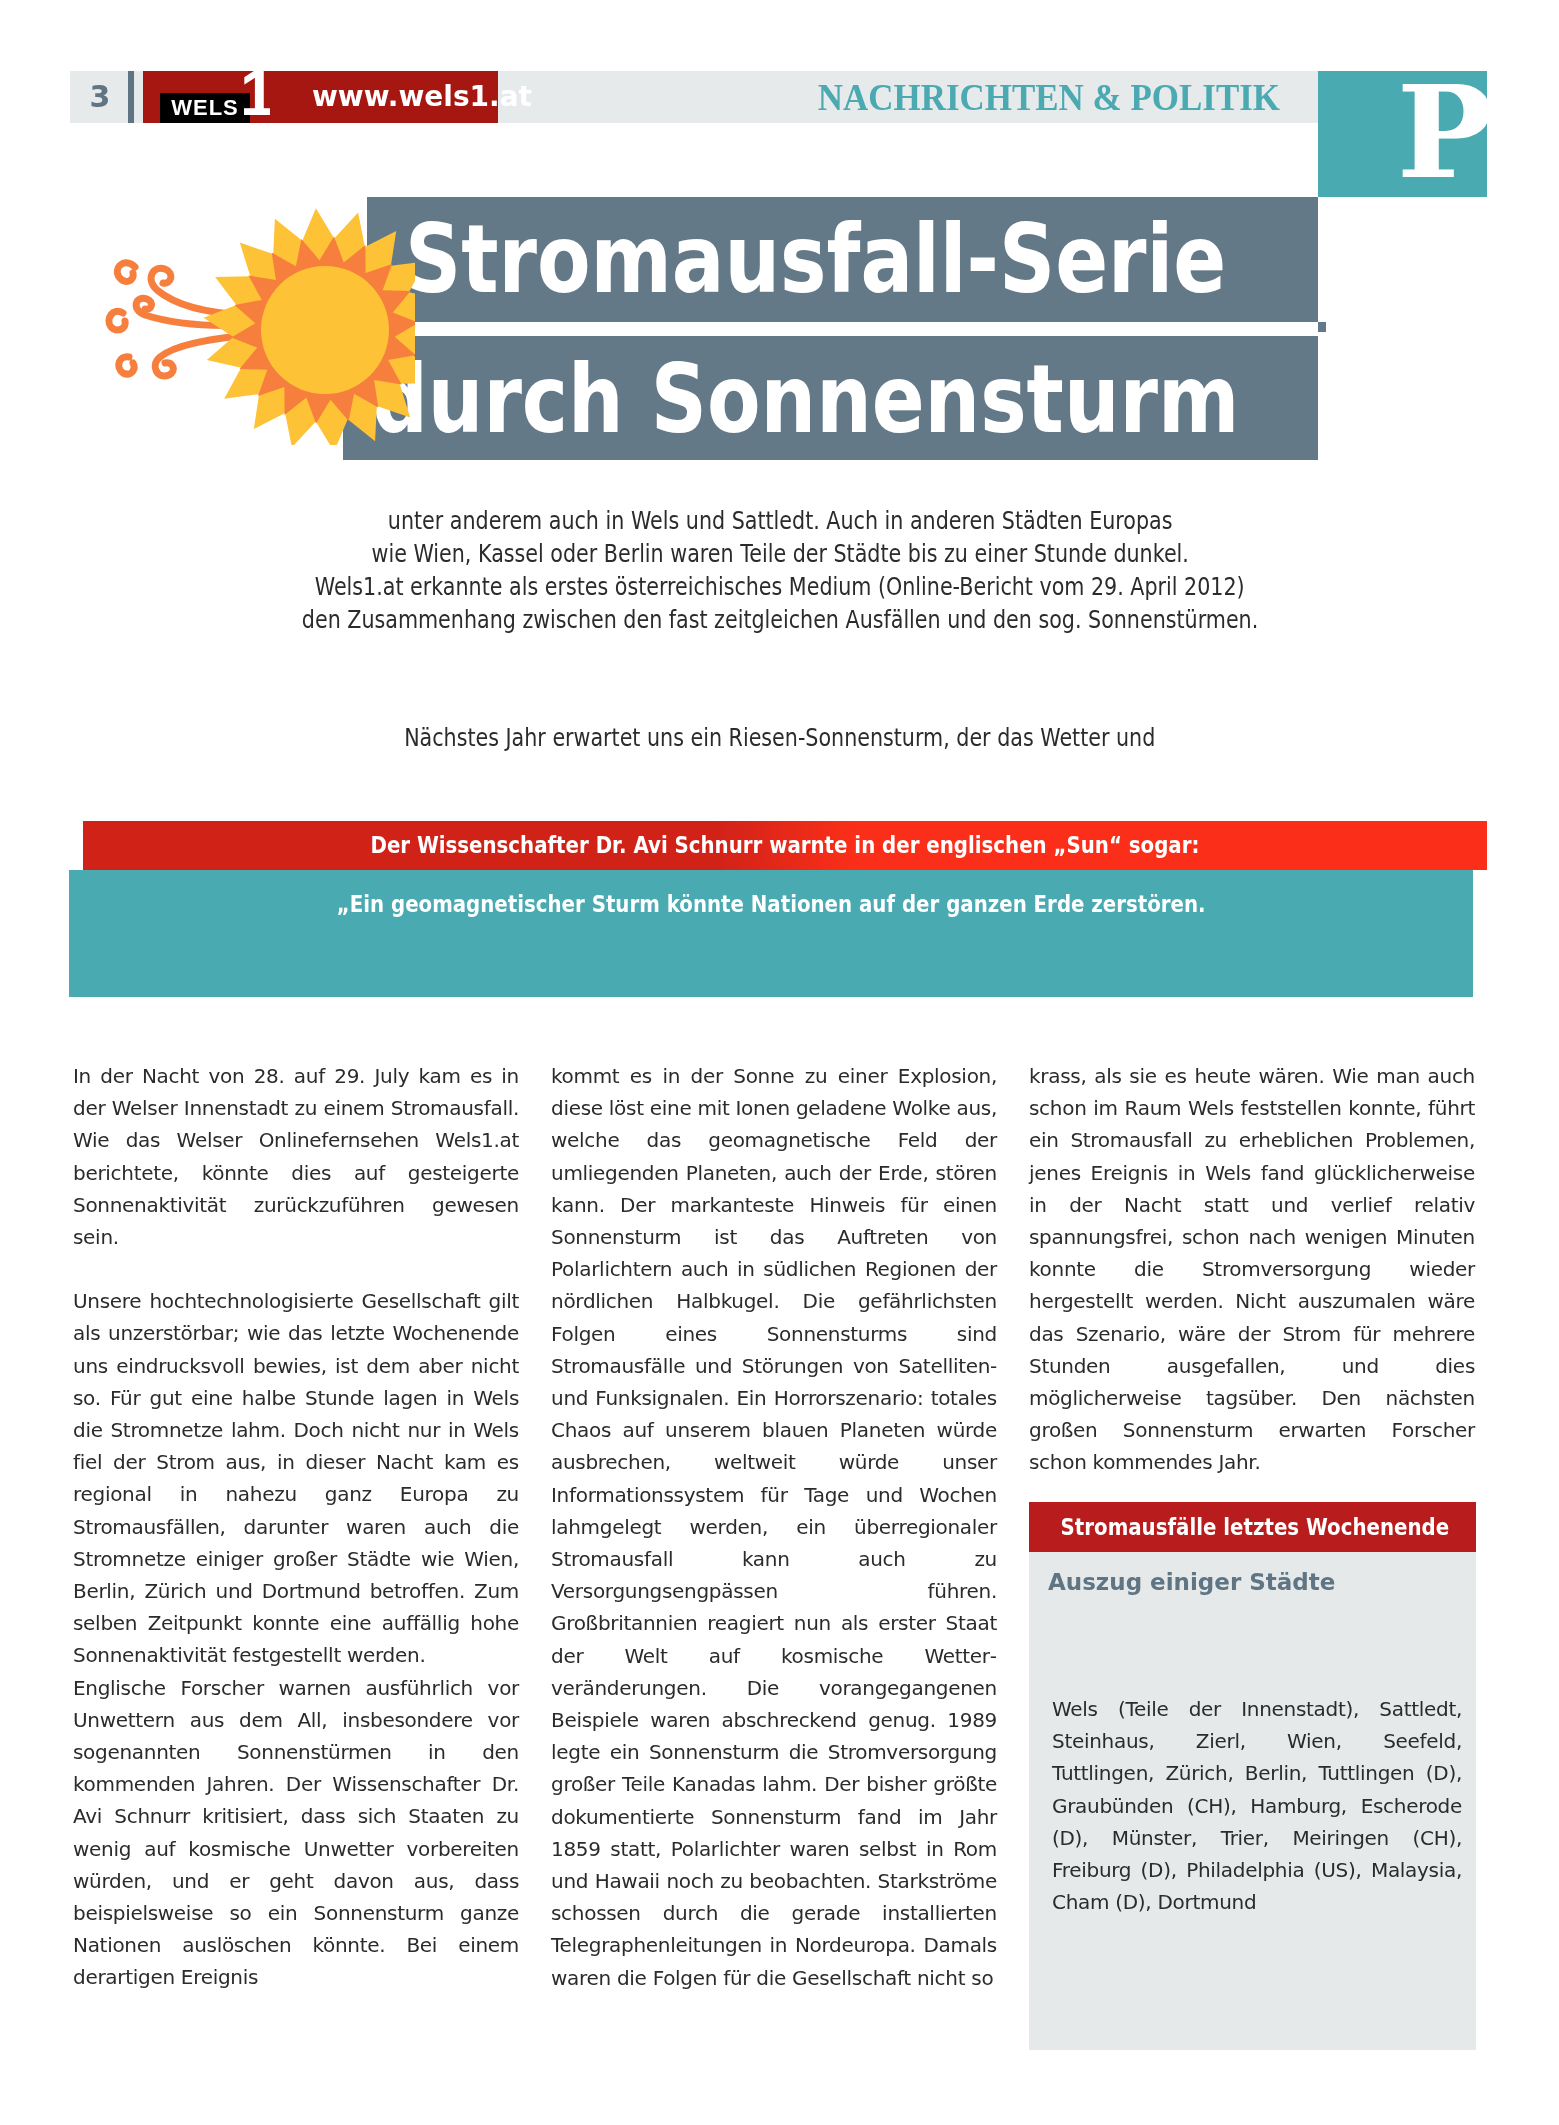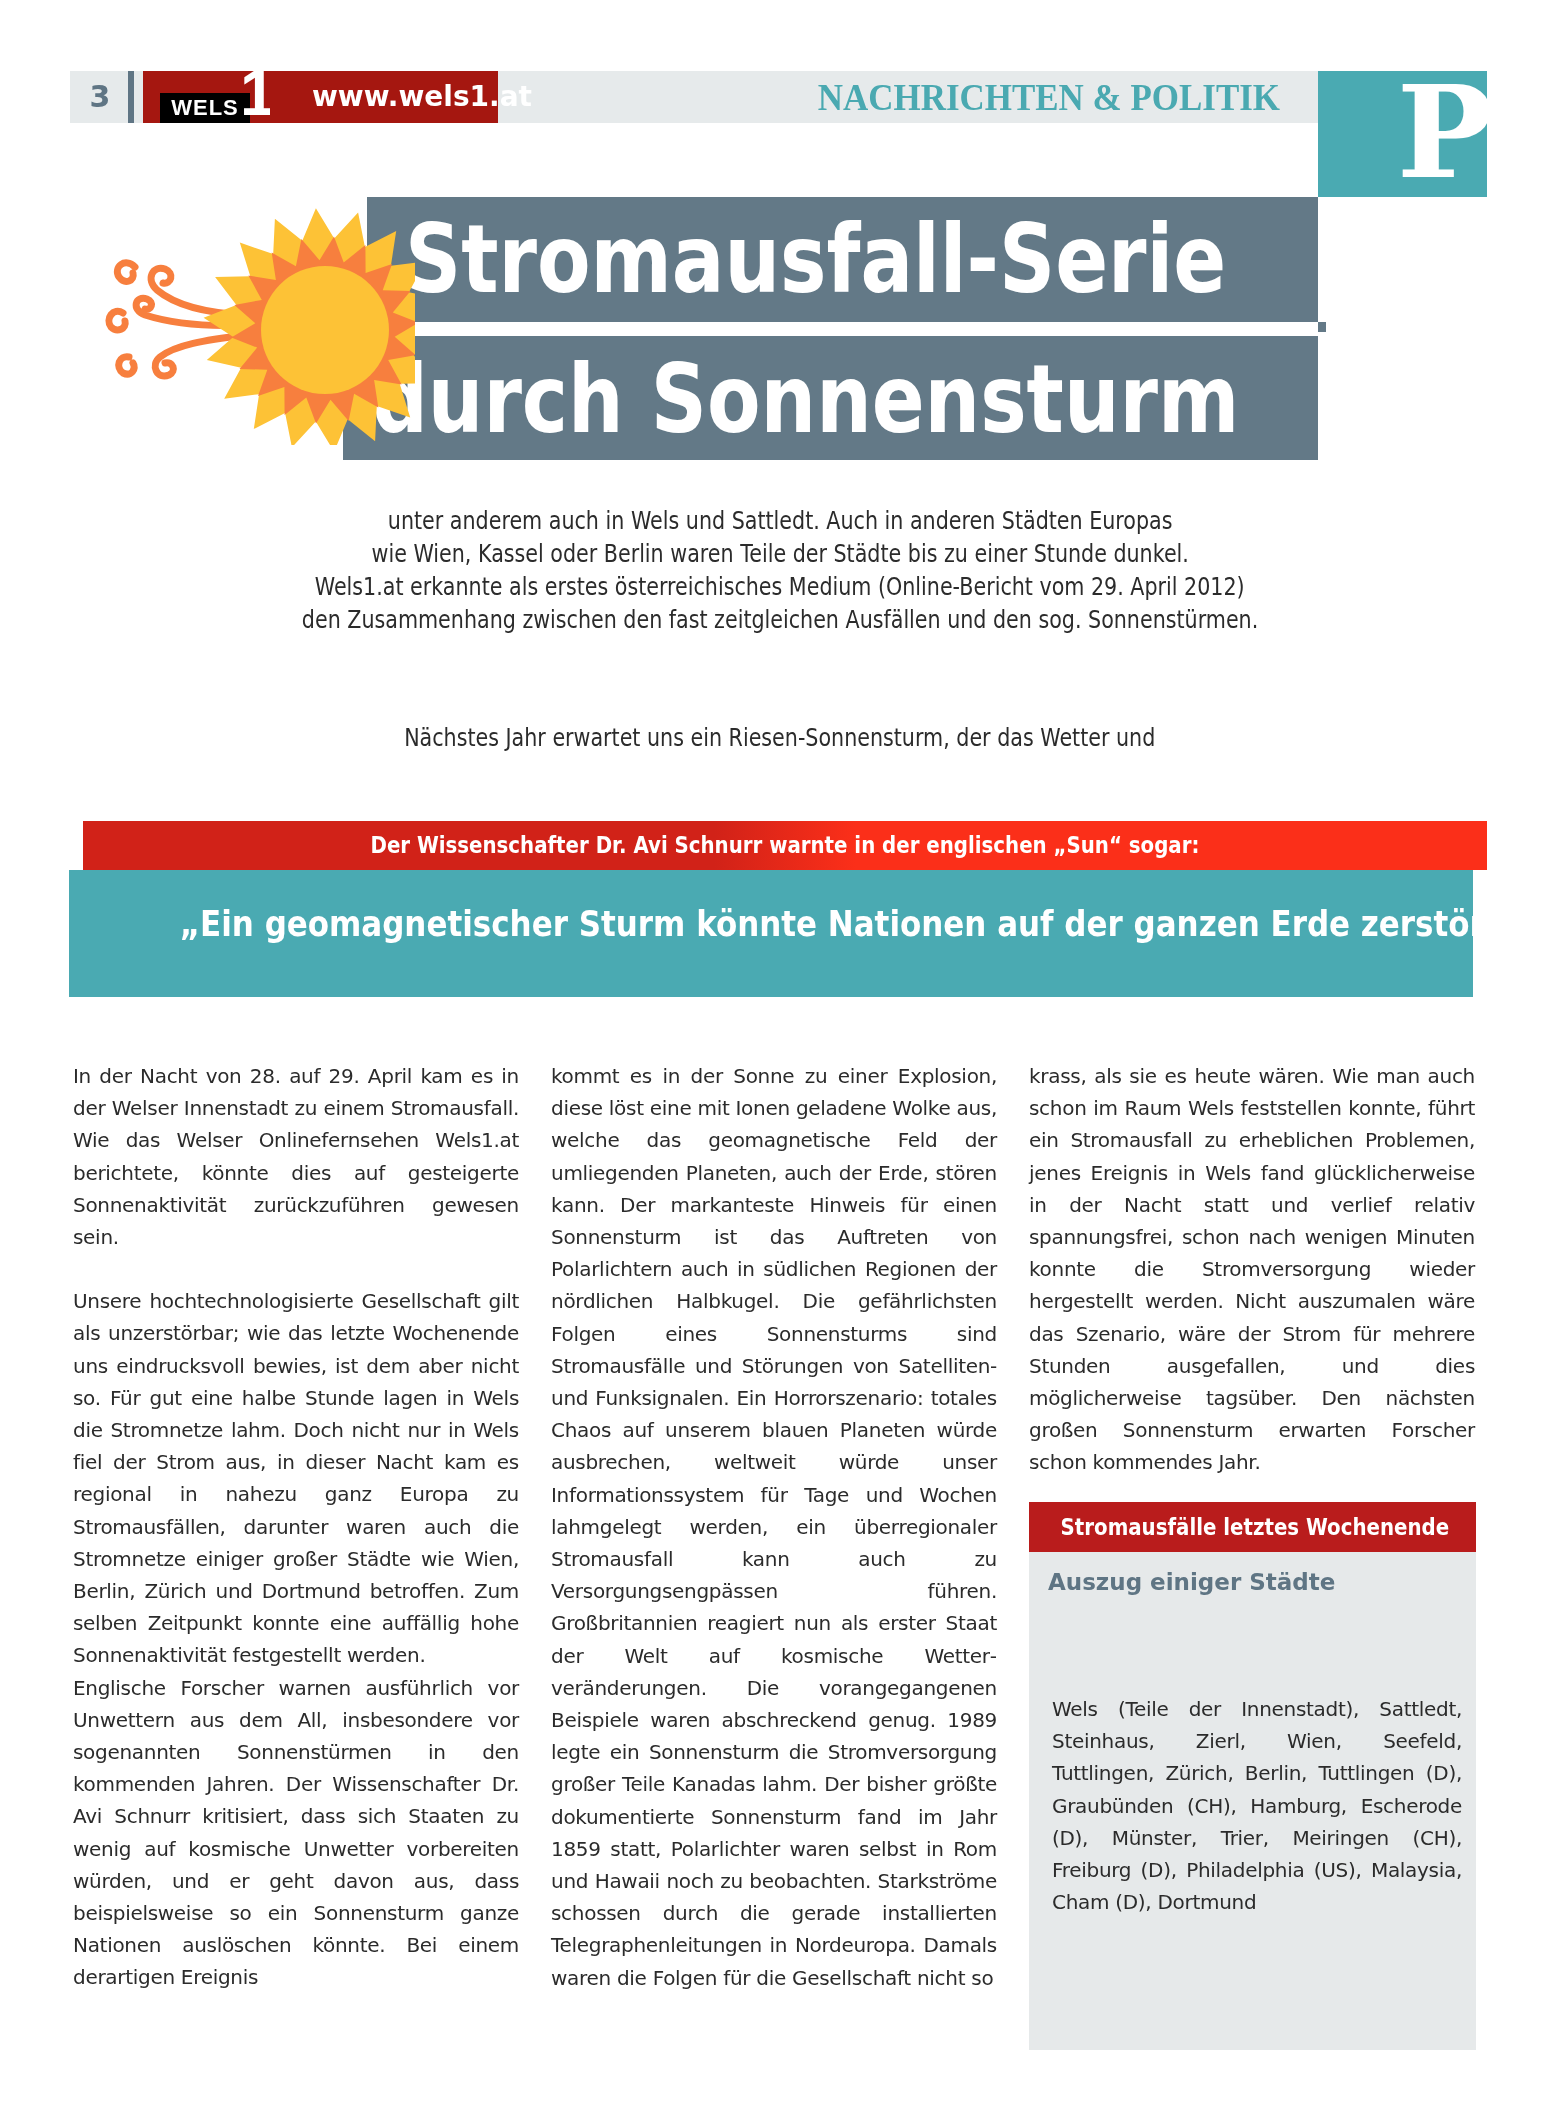--- a/index.html
+++ b/index.html
@@ -28,21 +28,21 @@
   #sun-icon { left:95px; top:195px; width:320px; height:250px; }
 
   
   #intro { left:200px; top:505px; width:1160px; text-align:center; font-family:"DejaVu Sans", sans-serif; font-size:24px; line-height:33px; color:#2b2b2b; }
   #intro .lead { color:#4aa9b1; font-weight:bold; }
   #intro-2 { left:200px; top:722px; width:1160px; text-align:center; font-size:24px; line-height:33px; color:#2b2b2b; }
   .condensed { display:inline-block; transform:scaleX(0.86); transform-origin:center; white-space:nowrap; }
 
   
   #quote-intro-bar { left:83px; top:821px; width:1404px; height:49px; background:linear-gradient(90deg,#d12218 0%, #d12218 45%, #fb2f19 55%, #fb2f19 100%); color:#fff; text-align:center; font-weight:bold; font-size:23px; line-height:49px; }
-  #quote-box { left:69px; top:870px; width:1404px; height:127px; background:#4aaab2; color:#fff; text-align:center; font-weight:bold; font-size:36px; line-height:46px; padding-top:31px; box-sizing:border-box; }
+  #quote-box { left:69px; top:870px; width:1404px; height:127px; background:#4aaab2; color:#fff; text-align:center; font-weight:bold; font-size:23px; line-height:46px; padding-top:11px; box-sizing:border-box; }
 
   
   .col { position:absolute; top:1060px; width:446px; font-family:"DejaVu Sans", sans-serif; font-size:20px; line-height:32.2px; color:#2b2b2b; text-align:justify; hyphens:manual; letter-spacing:-0.3px;}
   #col-1 { left:73px; }
   #col-2 { left:551px; }
   #col-3 { left:1029px; }
   .col p { margin:0; }
   .col p + p.gap { margin-top:32px; }
 
   
@@ -99,21 +99,21 @@
 </div>
 
 <div class="abs" id="quote-intro-bar">
   <span class="condensed">Der Wissenschafter Dr. Avi Schnurr warnte in der englischen „Sun“ sogar:</span>
 </div>
 <div class="abs" id="quote-box">
   <div><span class="condensed">„Ein geomagnetischer Sturm könnte Nationen auf der ganzen Erde zerstören.</span></div>
 </div>
 
 <div class="col" id="col-1">
-  <p>In der Nacht von 28. auf 29. April kam es in der Welser Innenstadt zu einem Strom­ausfall. Wie das Welser Onlinefernsehen Wels1.at berichtete, könnte dies auf gesteigerte Sonnenaktivität zurück­zuführen gewesen sein.</p>
+  <p>In der Nacht von 28. auf 29. July kam es in der Welser Innenstadt zu einem Strom­ausfall. Wie das Welser Onlinefernsehen Wels1.at berichtete, könnte dies auf gesteigerte Sonnenaktivität zurück­zuführen gewesen sein.</p>
   <p class="gap">Unsere hochtechnologisierte Gesellschaft gilt als unzerstörbar; wie das letzte Wochenende uns eindrucksvoll bewies, ist dem aber nicht so. Für gut eine halbe Stunde lagen in Wels die Stromnetze lahm. Doch nicht nur in Wels fiel der Strom aus, in dieser Nacht kam es regional in nahezu ganz Europa zu Stromausfällen, darunter waren auch die Stromnetze einiger großer Städte wie Wien, Berlin, Zürich und Dortmund betroffen. Zum selben Zeitpunkt konnte eine auffällig hohe Sonnenaktivität festgestellt werden.</p>
   <p>Englische Forscher warnen ausführlich vor Unwettern aus dem All, insbesondere vor sogenannten Sonnenstürmen in den kommenden Jahren. Der Wissenschafter Dr. Avi Schnurr kritisiert, dass sich Staaten zu wenig auf  kosmische Unwetter vorbereiten würden, und er geht davon aus, dass beispielsweise so ein Sonnensturm ganze Nationen auslöschen könnte.  Bei einem derartigen Ereignis</p>
 </div>
 <div class="col" id="col-2">
   <p>kommt es in der Sonne zu einer Explosion, diese löst eine mit Ionen geladene Wolke aus, welche das geomagnetische Feld der umliegenden Planeten, auch der Erde, stören kann. Der markanteste Hinweis für einen Sonnensturm ist das Auftreten von Polarlichtern auch in südlichen Regionen der nördlichen Halbkugel. Die gefähr­lichsten Folgen eines Sonnensturms sind Stromausfälle und Störungen von Sa­telliten- und Funksignalen. Ein Horror­szenario: totales Chaos auf unserem blauen Planeten würde ausbrechen, weltweit würde unser Informationssystem für Tage und Wochen lahmgelegt werden, ein überregionaler Stromausfall kann auch zu Versorgungsengpässen führen. Großbritannien reagiert nun als erster Staat der Welt auf kosmische Wetter­veränderungen. Die vorangegangenen Beispiele waren abschreckend genug. 1989 legte ein Sonnensturm die Strom­versorgung großer Teile Kanadas lahm. Der bisher größte dokumentierte Sonnensturm fand im Jahr 1859 statt, Polarlichter waren selbst in Rom und Hawaii noch zu beobachten. Starkströme schossen durch die gerade installierten Telegraphen­leitungen in Nordeuropa. Damals waren die Folgen für die Gesellschaft nicht so</p>
 </div>
 <div class="col" id="col-3">
   <p>krass, als sie es heute wären. Wie man auch schon im Raum Wels feststellen konnte, führt ein Stromausfall zu erheblichen Problemen, jenes Ereignis in Wels fand glücklicherweise in der Nacht statt und verlief relativ spannungsfrei, schon nach wenigen Minuten konnte die Strom­versorgung wieder hergestellt werden. Nicht auszumalen wäre das Szenario, wäre der Strom für mehrere Stunden aus­gefallen, und dies möglicherweise tags­über. Den nächsten großen Sonnensturm erwarten Forscher schon kommendes Jahr.</p>
 </div>
 

